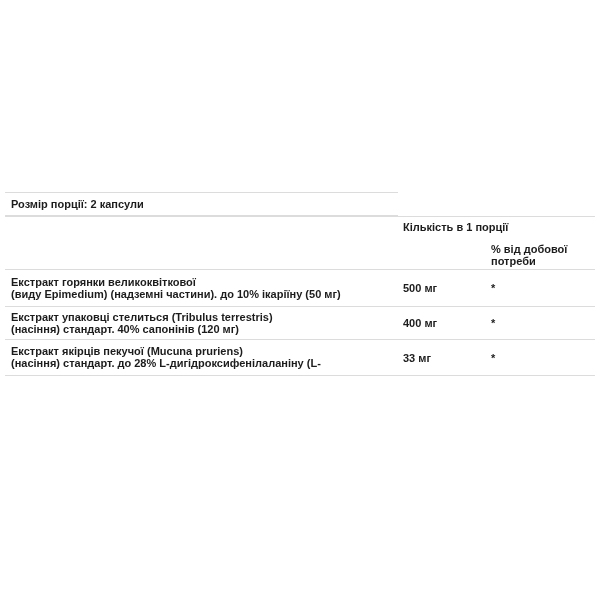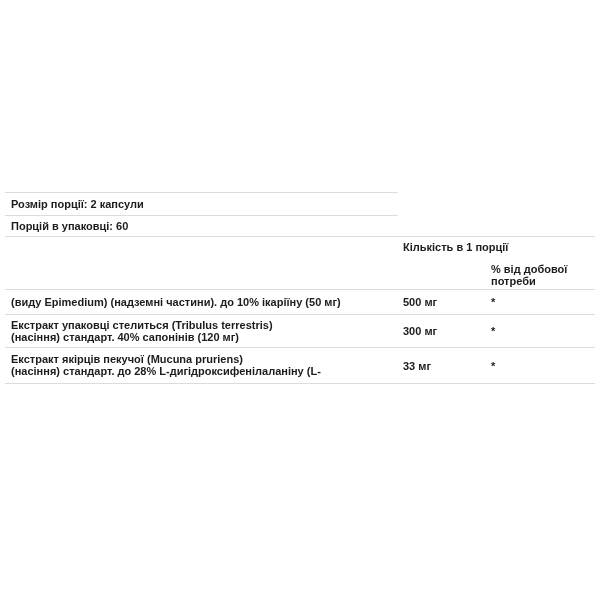--- a/index.html
+++ b/index.html
@@ -86,45 +86,45 @@
   }
 </style>
 </head>
 <body>
 
 <div class="canvas">
   <div class="panel">
 
     <div class="serving-block">
       <div class="serving-row-1">Розмір порції: 2 капсули</div>
-      <div class="serving-row-2">Порцій в упаковці: 60</div>
     </div>
 
     <div class="facts-table">
 
       <div class="t-row r-h">
         <div class="c-name"></div>
         <div class="c-amount">Кількість в 1 порції</div>
         <div class="c-dv">% від добової потреби</div>
       </div>
 
       <div class="t-row r-1">
         <div class="c-name">
+          <div>Екстракт горянки великоквіткової</div>
           <div>(виду Epimedium) (надземні частини). до 10% ікаріїну (50 мг)</div>
         </div>
         <div class="c-amount">500 мг</div>
         <div class="c-dv">*</div>
       </div>
 
       <div class="t-row r-2">
         <div class="c-name">
           <div>Екстракт упаковці стелиться (Tribulus terrestris)</div>
           <div>(насіння) стандарт. 40% сапонінів (120 мг)</div>
         </div>
-        <div class="c-amount">300 мг</div>
+        <div class="c-amount">400 мг</div>
         <div class="c-dv">*</div>
       </div>
 
       <div class="t-row r-3">
         <div class="c-name">
           <div>Екстракт якірців пекучої (Mucuna pruriens)</div>
           <div>(насіння) стандарт. до 28% L-дигідроксифенілаланіну (L-</div>
         </div>
         <div class="c-amount">33 мг</div>
         <div class="c-dv">*</div>

